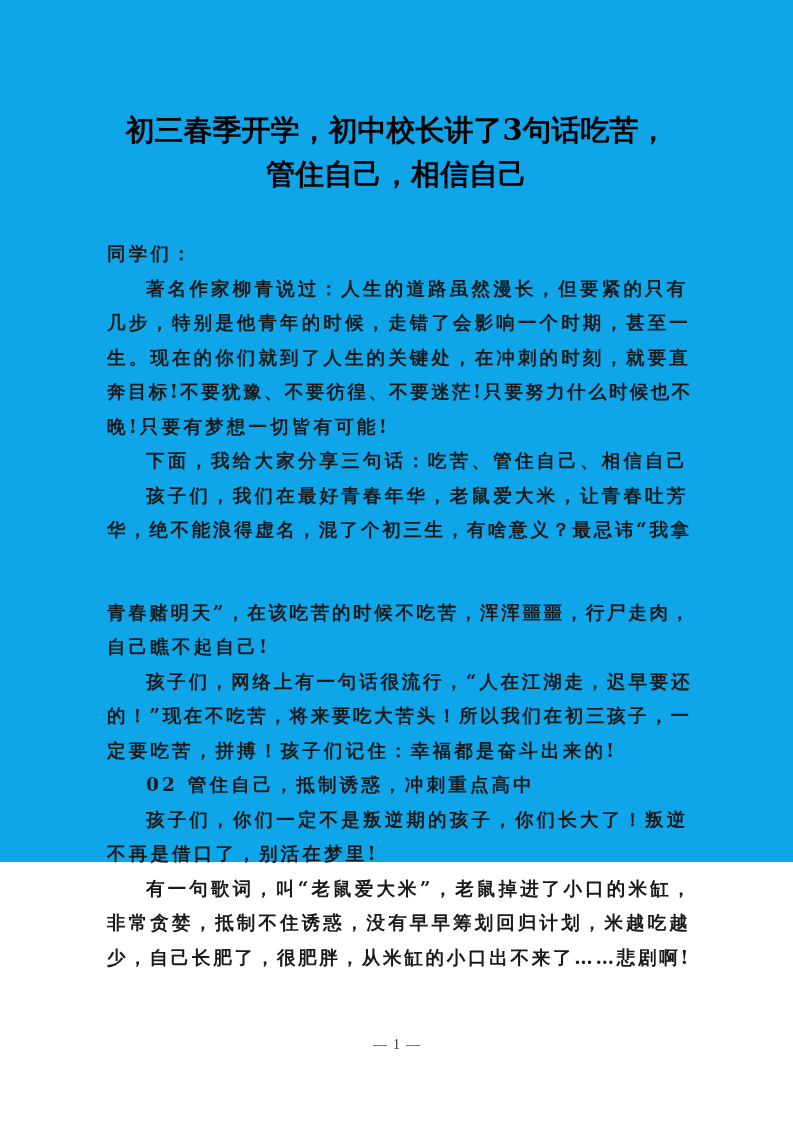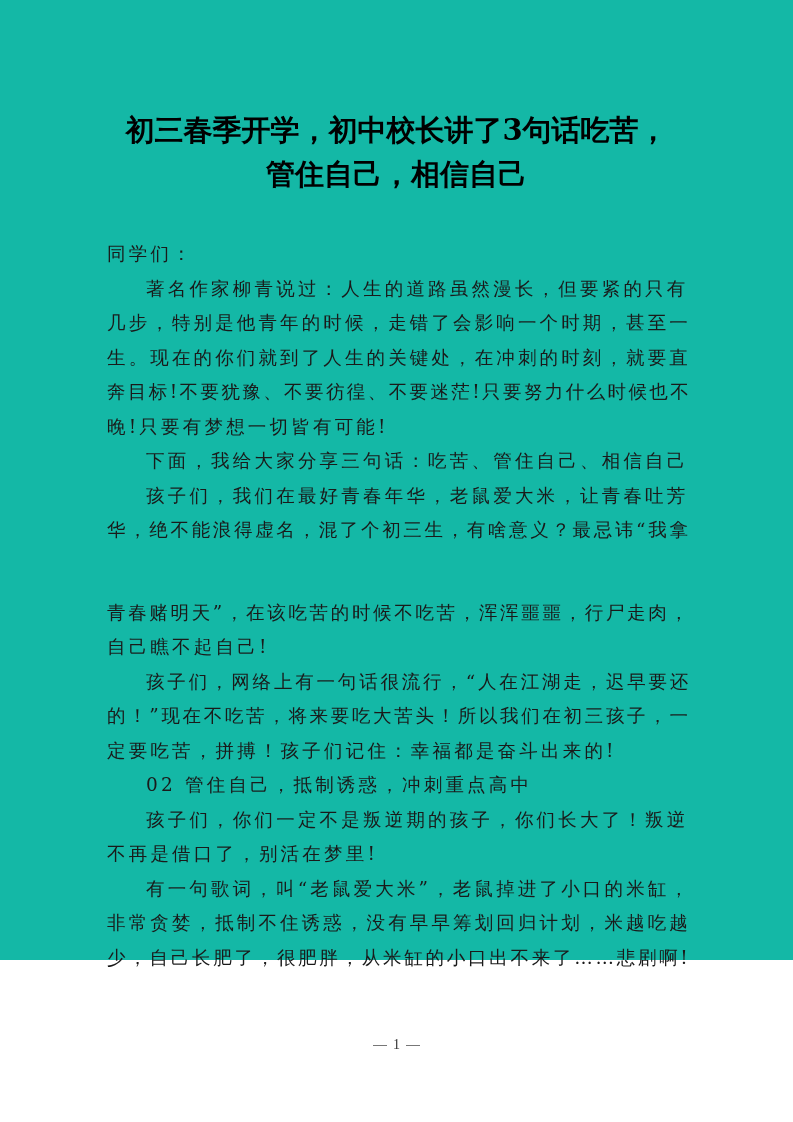--- a/index.html
+++ b/index.html
@@ -1,32 +1,32 @@
 <!DOCTYPE html>
 <html><head>
 <meta charset="utf-8">
 <style>
   html, body { margin: 0; padding: 0; background: #ffffff; }
   body { width: 793px; height: 1122px; position: relative; overflow: hidden; }
   .page {
-    position: absolute; left: 0; top: 0; width: 793px; height: 960px; background: #14b8a6;
+    position: absolute; left: 0; top: 0; width: 793px; height: 862px; background: #0ea5e9;
   }
   .title {
     position: absolute; left: 60px; width: 673px; top: 108px;
     text-align: center;
     font-family: "DejaVu Serif", "Liberation Serif", serif;
     font-weight: bold; font-size: 29px; line-height: 44px; color: #000;
     letter-spacing: 0px;
   }
   .body {
     position: absolute; left: 107px; top: 237px; width: 584px;
     font-family: "DejaVu Serif", "Liberation Serif", serif;
     font-size: 18.5px; line-height: 34.5px; color: #1a1a1a;
   }
-  .line { white-space: nowrap; letter-spacing: 3.2px; height: 34.5px; }
+  .line { white-space: nowrap; letter-spacing: 3.2px; height: 34.5px; font-weight: bold; }
   .indent { padding-left: 39px; }
   .footer {
     position: absolute; top: 1037px; left: 0; width: 793px; text-align: center;
     font-family: "Liberation Serif", serif; font-size: 14px; color: #333;
   }
   .footer .dash { display: inline-block; width: 14px; height: 1px; background: #777; vertical-align: middle; margin: 0 6px; }
 </style>
 </head>
 <body>
 

